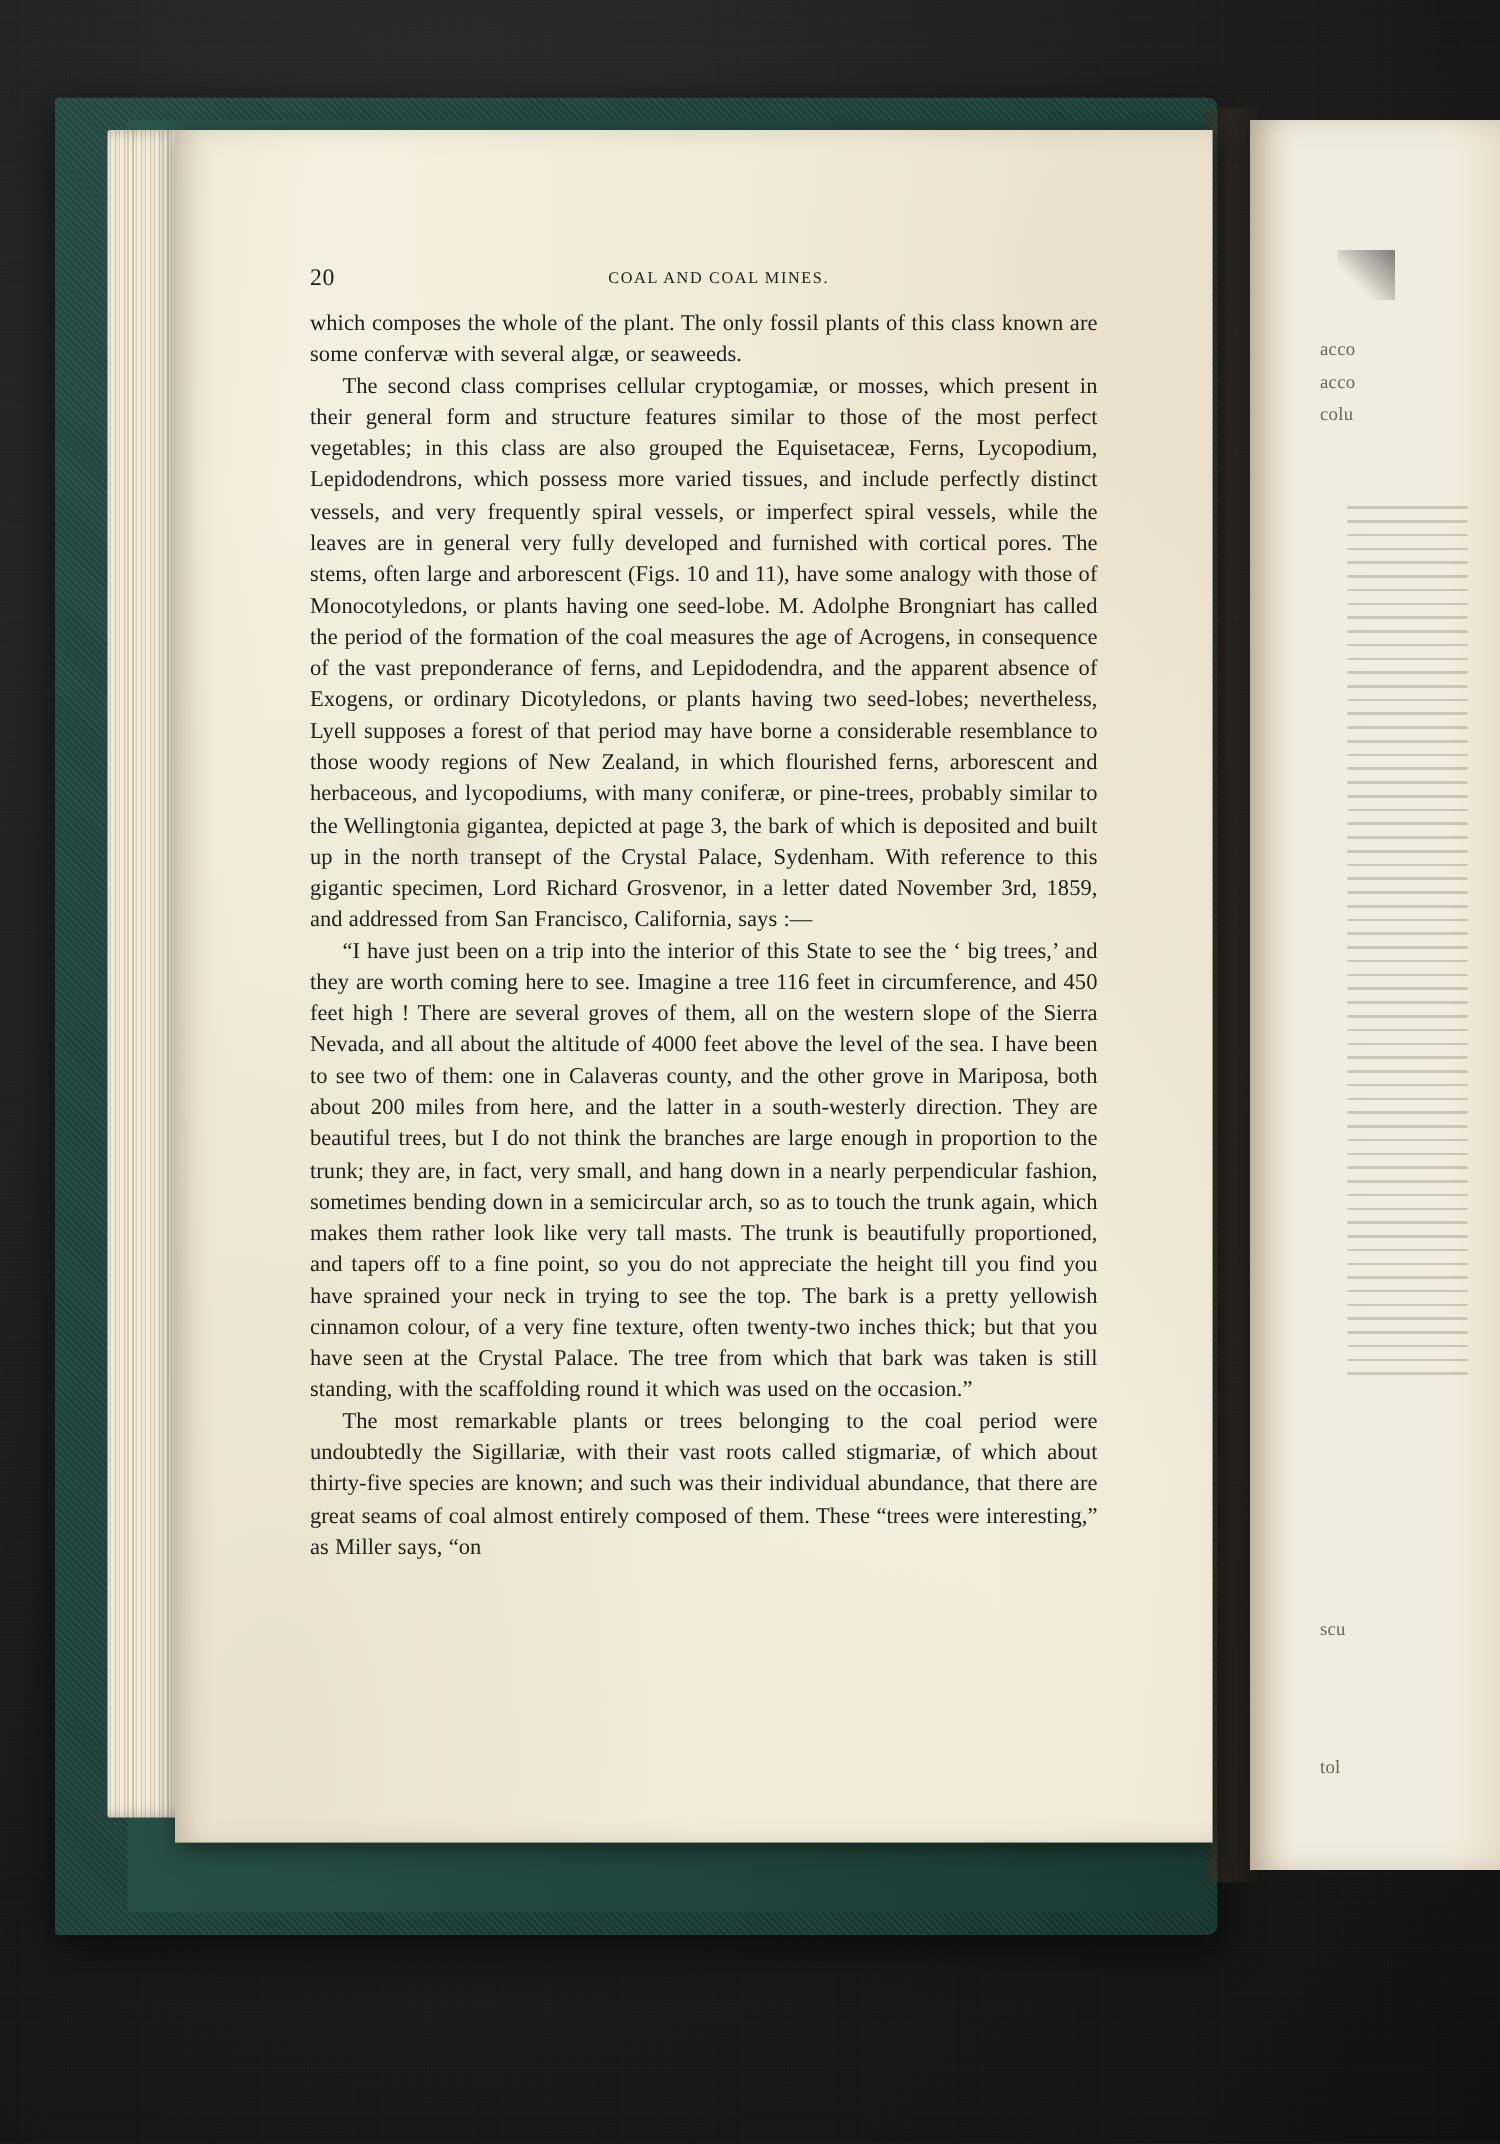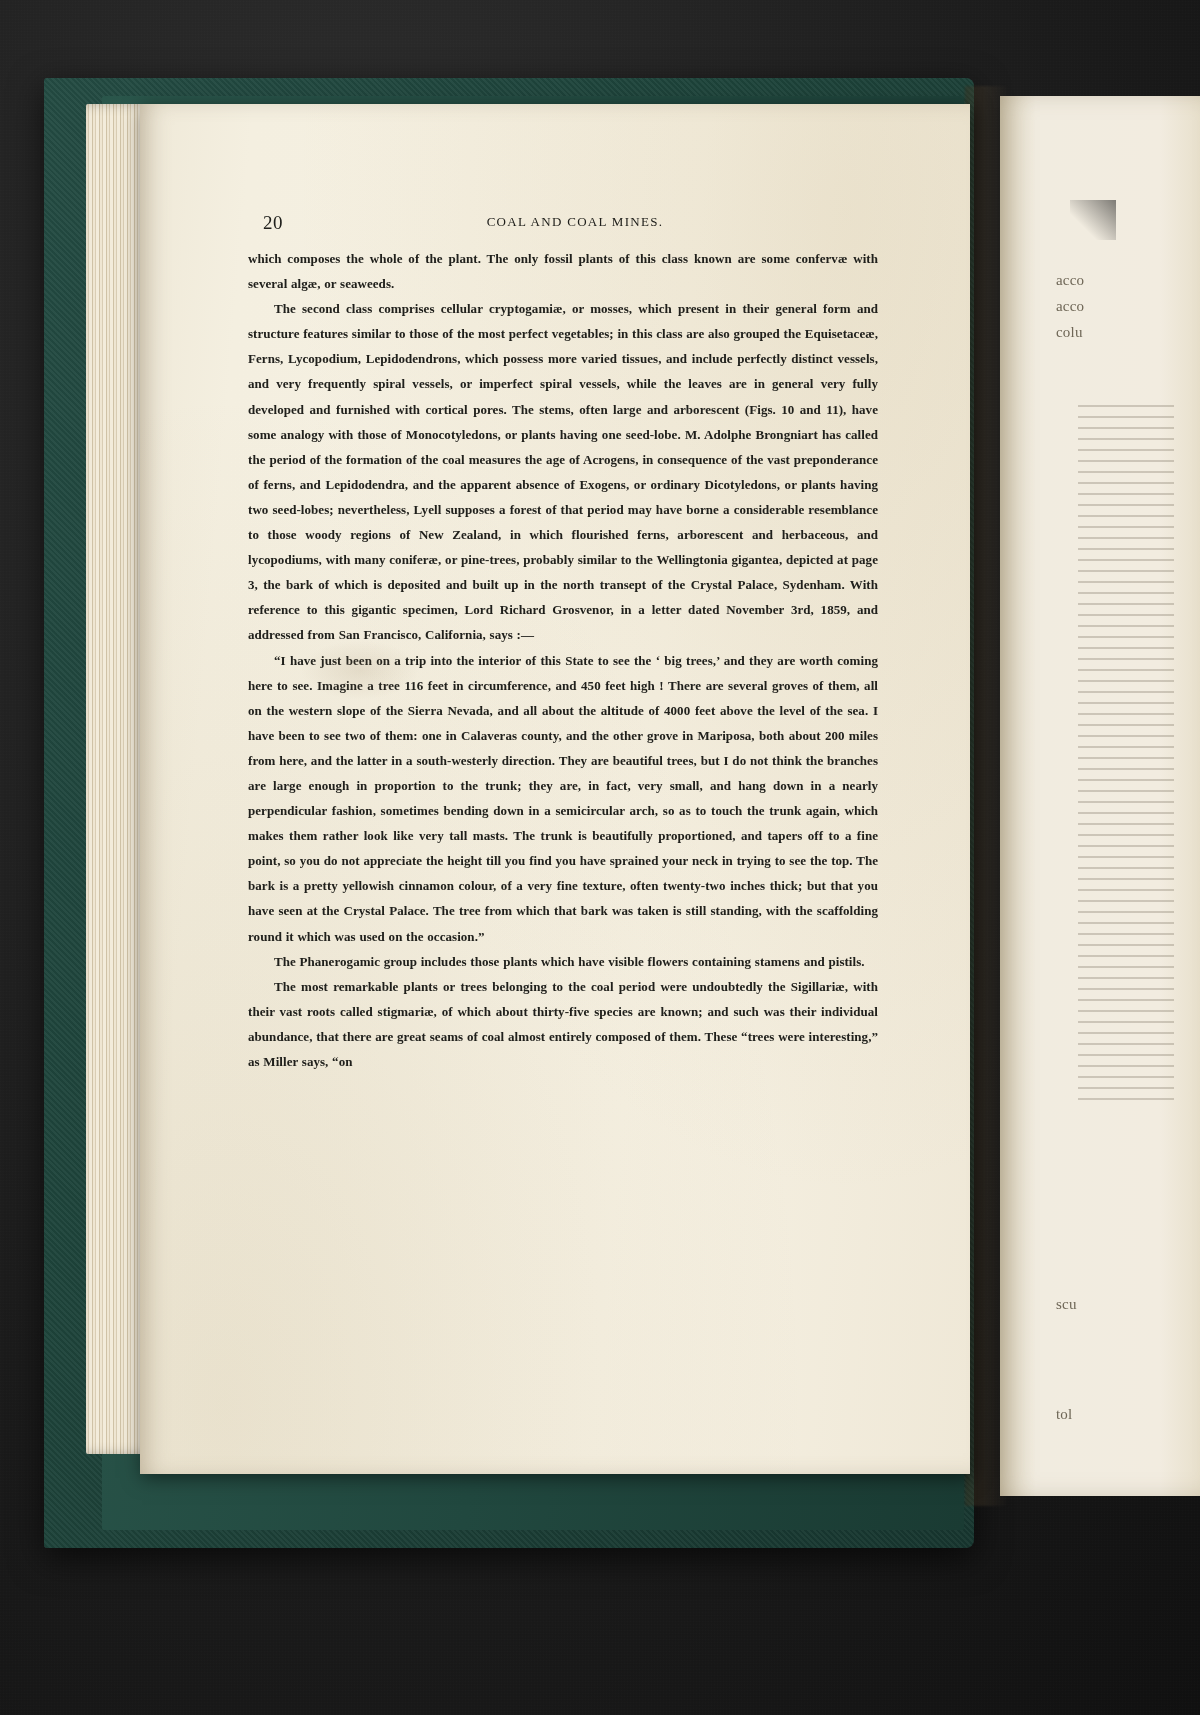--- a/index.html
+++ b/index.html
@@ -144,41 +144,39 @@
     position: relative;
     height: 34px;
     font-size: 16.5px;
     letter-spacing: 1.2px;
   }
   .folio {
     position: absolute;
     left: 0; top: 0;
     font-size: 19px;
     letter-spacing: .5px;
-    margin-left: 15px;
   }
   .head-title {
     position: absolute;
     left: 0; right: 0; top: 2px;
     text-align: center;
     font-variant: small-caps;
     font-size: 13px;
     letter-spacing: 1.3px;
     padding-left: 24px;
   }
 
   p.body {
     margin: 0;
-    font-size: 13px;
+    font-size: 18px;
     line-height: 25.1px;
     text-align: justify;
     text-indent: 26px;
     letter-spacing: 0.05px;
     word-spacing: 0.4px;
-    font-weight: bold;
   }
   p.body.noindent { text-indent: 0; }
 
   .smudge1{
     position:absolute; left:300px; top:640px;
     width:120px; height:60px;
     background: radial-gradient(ellipse, rgba(150,128,92,0.16), rgba(0,0,0,0) 70%);
     pointer-events:none;
   }
   .corner-wear{
@@ -218,19 +216,18 @@
   <div class="textblock">
 
     <div class="running-head">
       <div class="folio">20</div>
       <div class="head-title">COAL AND COAL MINES.</div>
     </div>
 
     <p class="body noindent">which composes the whole of the plant.   The only fossil plants of this class known are some confervæ with several algæ, or seaweeds.</p>
     <p class="body">The second class comprises cellular cryptogamiæ, or mosses, which present in their general form and structure features similar to those of the most perfect vegetables; in this class are also grouped the Equisetaceæ, Ferns, Lycopodium, Lepidodendrons, which possess more varied tissues, and include perfectly distinct vessels, and very frequently spiral vessels, or imperfect spiral vessels, while the leaves are in general very fully developed and furnished with cortical pores.   The stems, often large and arborescent (Figs. 10 and 11), have some analogy with those of Monocotyledons, or plants having one seed-lobe.   M. Adolphe Brongniart has called the period of the formation of the coal measures the age of Acrogens, in consequence of the vast preponderance of ferns, and Lepidodendra, and the apparent absence of Exogens, or ordinary Dicotyledons, or plants having two seed-lobes; nevertheless, Lyell supposes a forest of that period may have borne a considerable resemblance to those woody regions of New Zealand, in which flourished ferns, arborescent and herbaceous, and lycopodiums, with many coniferæ, or pine-trees, probably similar to the Wellingtonia gigantea, depicted at page 3, the bark of which is deposited and built up in the north transept of the Crystal Palace, Sydenham.   With reference to this gigantic specimen, Lord Richard Grosvenor, in a letter dated November 3rd, 1859, and addressed from San Francisco, California, says :—</p>
     <p class="body">“I have just been on a trip into the interior of this State to see the ‘ big trees,’ and they are worth coming here to see.   Imagine a tree 116 feet in circumference, and 450 feet high !   There are several groves of them, all on the western slope of the Sierra Nevada, and all about the altitude of 4000 feet above the level of the sea.   I have been to see two of them: one in Calaveras county, and the other grove in Mariposa, both about 200 miles from here, and the latter in a south-westerly direction.   They are beautiful trees, but I do not think the branches are large enough in proportion to the trunk; they are, in fact, very small, and hang down in a nearly perpendicular fashion, sometimes bending down in a semicircular arch, so as to touch the trunk again, which makes them rather look like very tall masts.   The trunk is beautifully proportioned, and tapers off to a fine point, so you do not appreciate the height till you find you have sprained your neck in trying to see the top.   The bark is a pretty yellowish cinnamon colour, of a very fine texture, often twenty-two inches thick; but that you have seen at the Crystal Palace. The tree from which that bark was taken is still standing, with the scaffolding round it which was used on the occasion.”</p>
-    <p class="body">The Phanerogamic group includes those plants which have visible flowers containing stamens and pistils.</p>
     <p class="body">The most remarkable plants or trees belonging to the coal period were undoubtedly the Sigillariæ, with their vast roots called stigmariæ, of which about thirty-five species are known; and such was their individual abundance, that there are great seams of coal almost entirely composed of them.   These “trees were interesting,” as Miller says, “on</p>
 
   </div>
 
   <div class="smudge1"></div>
 </div>
 
 </body></html>

